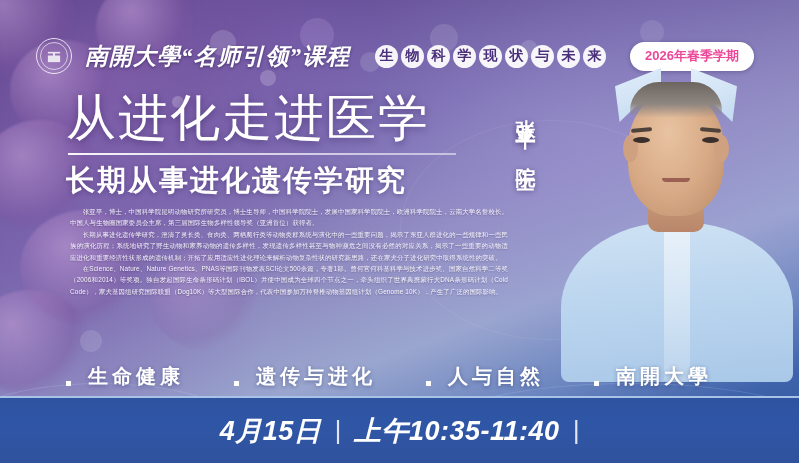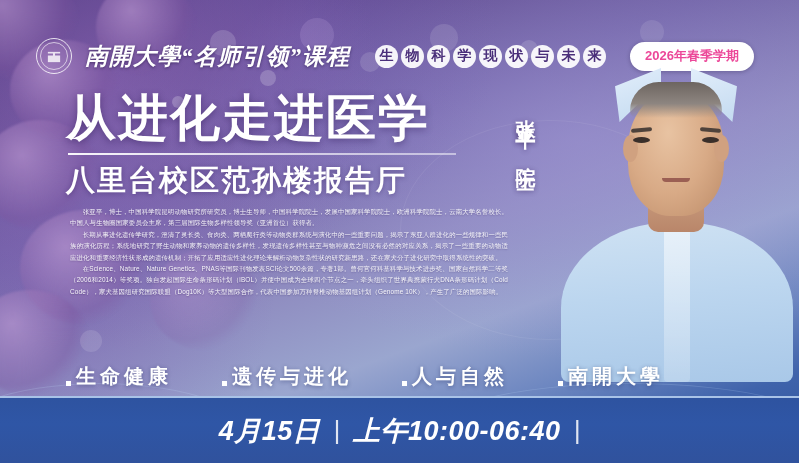--- a/index.html
+++ b/index.html
@@ -81,21 +81,21 @@
     background:#ffffff; color:#ec4899;
     font-size:13px; font-weight:700;
     padding:5px 15px 6px; border-radius:16px;
     white-space:nowrap;
     box-shadow:0 1px 4px rgba(20,10,50,0.28);
   }
 
   
   .title-block { position:absolute; left:66px; top:92px; width:420px; }
   .main-title {
-    font-size:50px; font-weight:700; color:#ffffff;
+    font-size:50px; font-weight:400; color:#ffffff;
     letter-spacing:2px; line-height:1.06;
     text-shadow:0 2px 7px rgba(40,20,80,0.45);
     white-space:nowrap;
   }
   .title-rule {
     height:1.5px; width:388px; margin:8px 0 6px 2px;
     background:linear-gradient(90deg, rgba(255,255,255,0.95), rgba(255,255,255,0.5));
   }
   .sub-title {
     font-family:"Liberation Serif","DejaVu Serif",serif;
@@ -185,20 +185,21 @@
   
   .tags {
     position:absolute; left:0; top:358px; width:799px; height:36px;
     display:flex; align-items:center; padding-left:66px; gap:50px;
   }
   .tag { display:flex; align-items:flex-end; gap:5px; white-space:nowrap; }
   .tag .dot { width:5px; height:5px; background:#ffffff; margin-bottom:4px; flex:none; }
   .tag .txt {
     font-size:20px; font-weight:700; color:#ffffff; letter-spacing:4px;
     text-shadow:0 1px 4px rgba(25,35,90,0.45);
+    margin-left:12px;
   }
 
   
   .footer {
     position:absolute; left:0; bottom:0; width:799px; height:67px;
     background:linear-gradient(180deg,#2e53a0 0%,#2f56a6 40%,#30529d 100%);
     display:flex; align-items:center; justify-content:center;
     border-top:2px solid rgba(190,215,245,0.85);
     font-style:italic;
   }
@@ -250,21 +251,21 @@
       <span class="ch">与</span>
       <span class="ch">未</span>
       <span class="ch">来</span>
     </div>
     <div class="term-pill">2026年春季学期</div>
   </div>
 
   <div class="title-block">
     <div class="main-title">从进化走进医学</div>
     <div class="title-rule"></div>
-    <div class="sub-title">八里台校区范孙楼报告厅</div>
+    <div class="sub-title">长期从事进化遗传学研究</div>
   </div>
 
   <div class="speaker-vertical">张亚平 院士</div>
 
   <div class="bio">
     <p>张亚平，博士，中国科学院昆明动物研究所研究员，博士生导师，中国科学院院士，发展中国家科学院院士，欧洲科学院院士，云南大学名誉校长。中国人与生物圈国家委员会主席，第三届国际生物多样性领导奖（亚洲首位）获得者。</p>
     <p>长期从事进化遗传学研究，澄清了灵长类、食肉类、两栖爬行类等动物类群系统与演化中的一些重要问题，揭示了东亚人群进化的一些规律和一些民族的演化历程；系统地研究了野生动物和家养动物的遗传多样性，发现遗传多样性甚至与物种濒危之间没有必然的对应关系，揭示了一些重要的动物适应进化和重要经济性状形成的遗传机制；开拓了应用适应性进化理论来解析动物复杂性状的研究新思路，还在家犬分子进化研究中取得系统性的突破。</p>
     <p>在Science、Nature、Nature Genetics、PNAS等国际刊物发表SCI论文500余篇，专著1部。曾何官何科基科学与技术进步奖、国家自然科学二等奖（2006和2014）等奖项。独自发起国际生命条形码计划（iBOL）并使中国成为全球四个节点之一，牵头组织了世界典携蒙行犬DNA条形码计划（Cold Code），家犬基因组研究国际联盟（Dog10K）等大型国际合作，代表中国参加万种脊椎动物基因组计划（Genome 10K），产生了广泛的国际影响。</p>
   </div>
 
@@ -300,18 +301,18 @@
     <div class="tag">
       <span class="dot"></span>
       <span class="txt">南開大學</span>
     </div>
   </div>
 
   <div class="footer">
     <div class="footer-inner">
       <span class="ftxt">4月15日</span>
       <span class="sep">|</span>
-      <span class="ftxt">上午10:00-06:40</span>
+      <span class="ftxt">上午10:35-11:40</span>
       <span class="sep">|</span>
     </div>
   </div>
 
 </div>
 
 </body></html>

